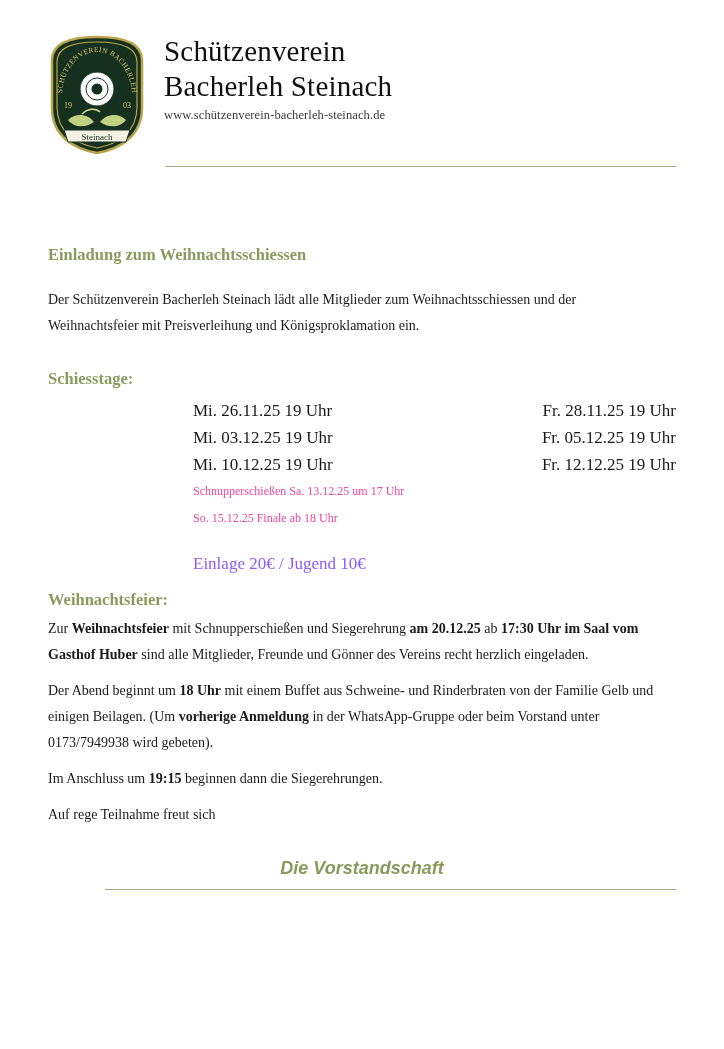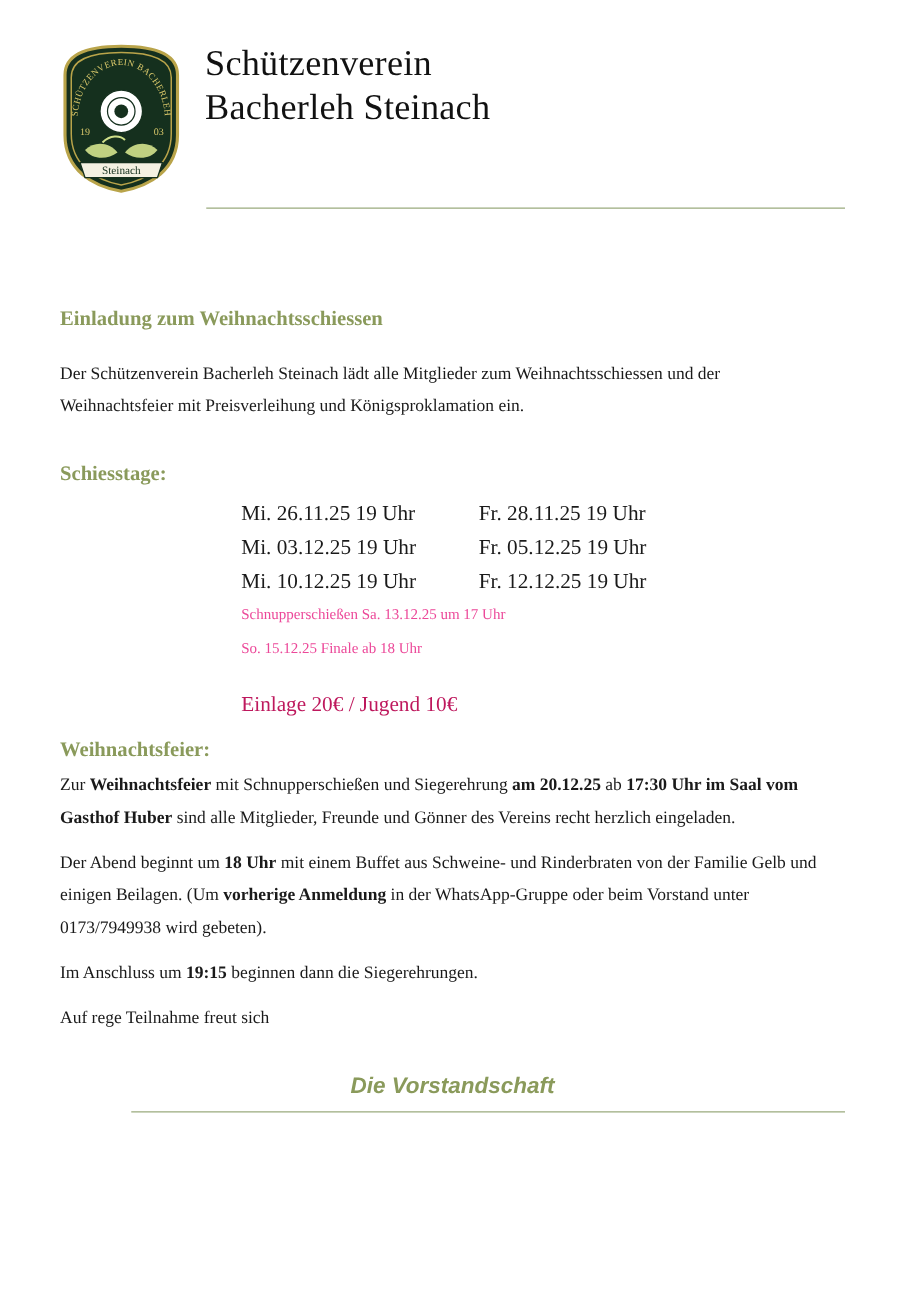--- a/index.html
+++ b/index.html
@@ -106,28 +106,28 @@
     margin-top: 4px;
   }
 
   .sched-row {
     display: flex;
     font-size: 17px;
     line-height: 27px;
     color: #1a1a1a;
   }
   .sched-col-a { width: 190px; flex: 0 0 190px; }
-  .sched-col-b { flex: 1 1 auto; }
+  .sched-col-b { flex: 1 1 auto; text-align: right; }
   .sched-full { font-size: 12px; line-height: 27px; color: #ec4899; }
 
   .fee {
     margin-left: 145px;
     margin-top: 22px;
     font-size: 17px;
-    color: #be185d;
+    color: #8b5cf6;
   }
 
   .feier-head {
     font-family: "Liberation Serif", serif;
     font-weight: bold;
     color: #8a9a5b;
     font-size: 16.5px;
     margin-top: 16px;
     margin-bottom: 6px;
   }
@@ -183,20 +183,21 @@
 
           <path d="M16,96 L82,96 L78,108 L20,108 Z" fill="#f4f1e2" stroke="#15301e" stroke-width="1"></path>
           <text x="49" y="105.5" text-anchor="middle" font-family="Liberation Serif, serif" font-size="9" fill="#15301e">Steinach</text>
         </svg>
       </div>
     </div>
 
     <div class="title-block">
       <div class="title-line">Schützenverein</div>
       <div class="title-line">Bacherleh Steinach</div>
+      <div class="subtitle">www.schützenverein-bacherleh-steinach.de</div>
     </div>
   </div>
 
   <div class="header-rule"></div>
 
   <div class="content">
 
     <div class="section-head">Einladung zum Weihnachtsschiessen</div>
 
     <p class="para">Der Schützenverein Bacherleh Steinach lädt alle Mitglieder zum Weihnachtsschiessen und der Weihnachtsfeier mit Preisverleihung und Königsproklamation ein.</p>

